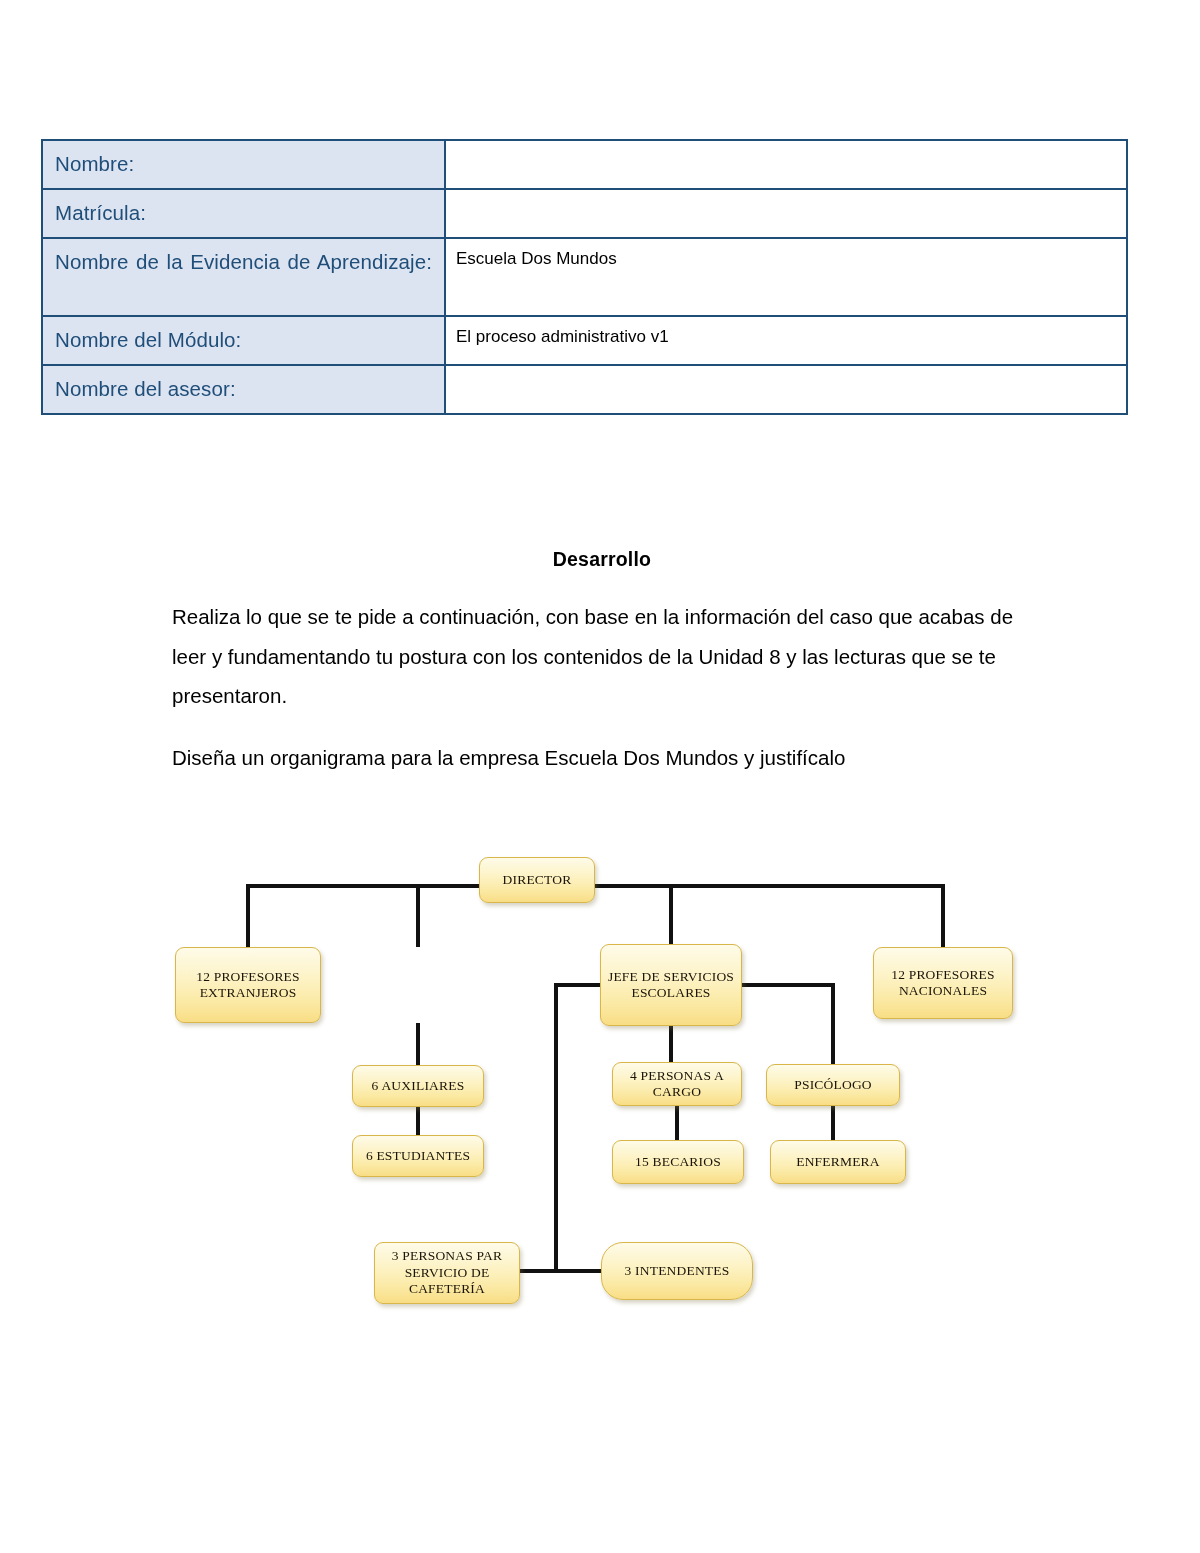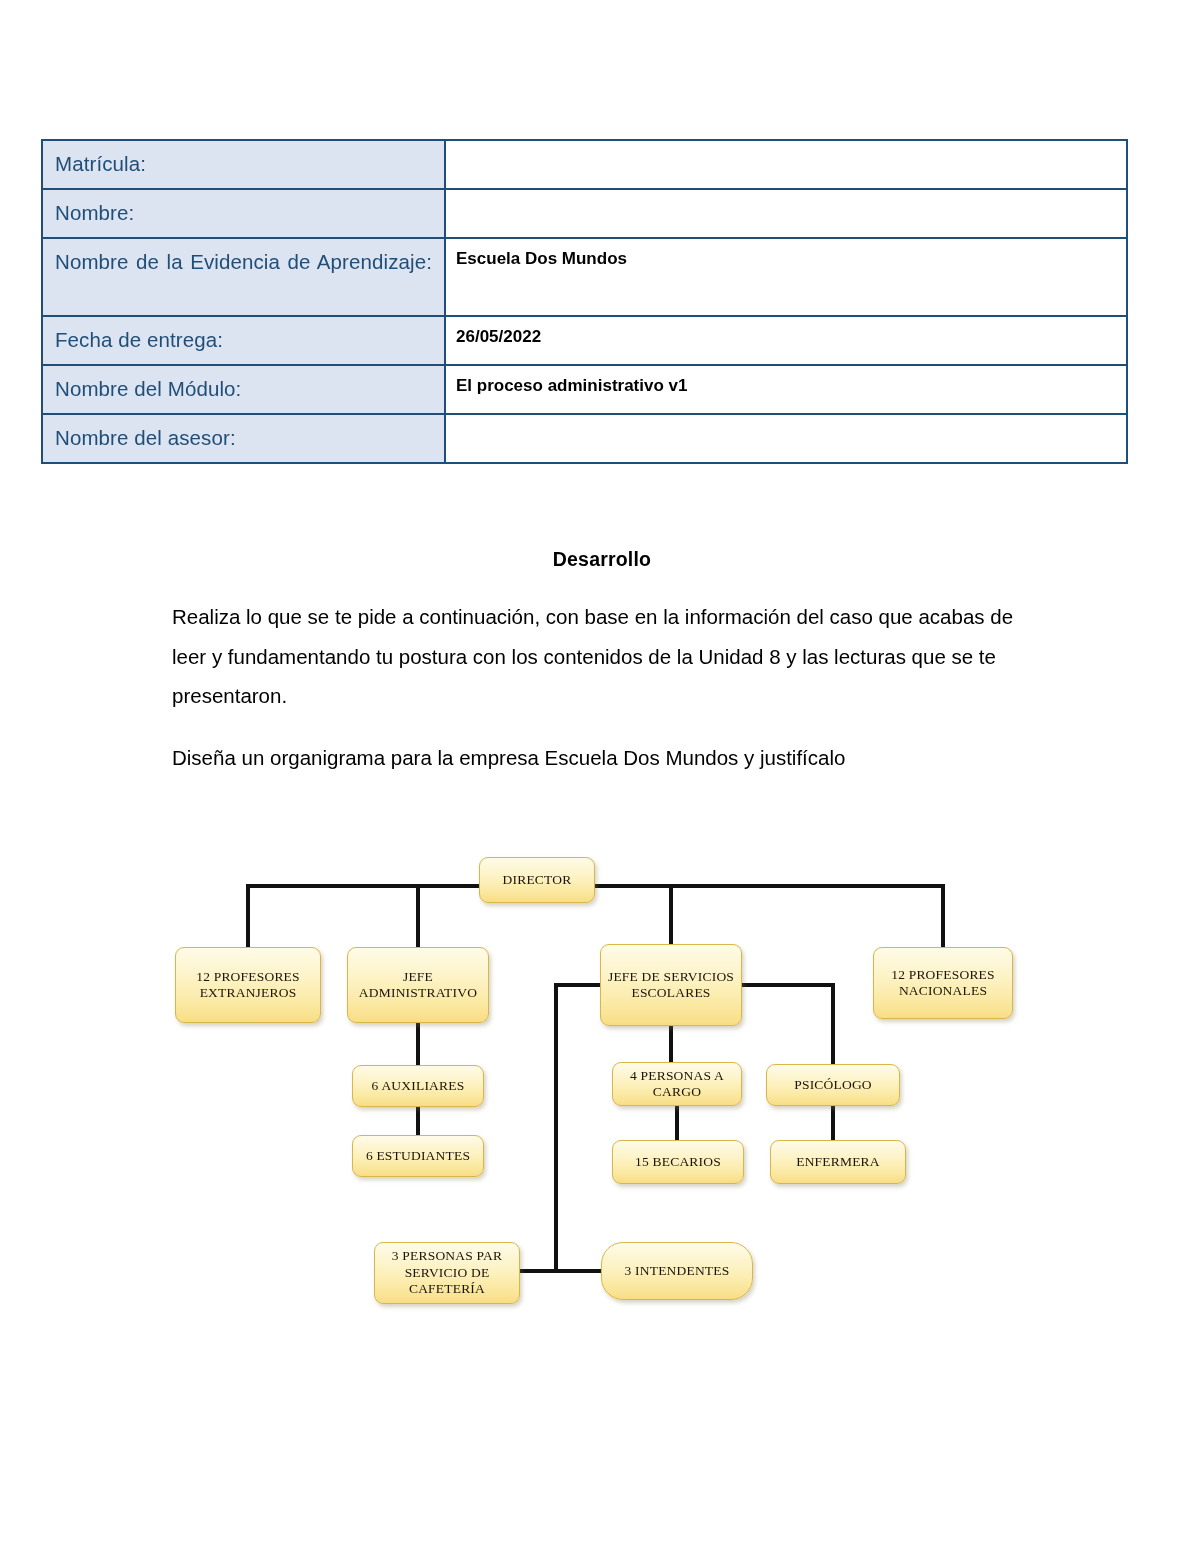--- a/index.html
+++ b/index.html
@@ -44,21 +44,21 @@
   }
   .label-cell.nojust {
     text-align: left;
     text-align-last: left;
     -moz-text-align-last: left;
   }
   .value-cell {
     background: #ffffff;
     padding: 9px 0 11px 10px !important;
     font-size: 17px;
-    font-weight: bold;
+    font-weight: normal;
     color: #000000;
     line-height: 1.3;
   }
   .row-tall .label-cell, .row-tall .value-cell { height: 56px; }
 
   
   .prose {
     position: absolute;
     left: 172px;
     top: 548px;
@@ -115,34 +115,30 @@
     padding: 2px 4px;
   }
   .node span { display: block; width: 100%; }
 </style>
 </head>
 <body>
 
 <table class="info-table">
   <tbody>
     <tr>
+      <td class="label-cell nojust">Nombre:</td>
+      <td class="value-cell"></td>
+    </tr>
+    <tr>
       <td class="label-cell nojust">Matrícula:</td>
-      <td class="value-cell"></td>
-    </tr>
-    <tr>
-      <td class="label-cell nojust">Nombre:</td>
       <td class="value-cell"></td>
     </tr>
     <tr class="row-tall">
       <td class="label-cell">Nombre de la Evidencia de Aprendizaje:</td>
       <td class="value-cell">Escuela Dos Mundos</td>
-    </tr>
-    <tr>
-      <td class="label-cell nojust">Fecha de entrega:</td>
-      <td class="value-cell">26/05/2022</td>
     </tr>
     <tr>
       <td class="label-cell nojust">Nombre del Módulo:</td>
       <td class="value-cell">El proceso administrativo v1</td>
     </tr>
     <tr>
       <td class="label-cell nojust">Nombre del asesor:</td>
       <td class="value-cell"></td>
     </tr>
   </tbody>
@@ -177,23 +173,20 @@
       <path d="M520 1271 L601 1271" transform="translate(0,-836)"></path>
     </g>
   </svg>
 
   <div class="node" style="left: 479px; top: 21px; width: 116px; height: 46px;">
       <span>DIRECTOR</span>
     </div>
   <div class="node" style="left: 175px; top: 111px; width: 146px; height: 76px;">
       <span>12 PROFESORES EXTRANJEROS</span>
     </div>
-  <div class="node" style="left: 347px; top: 111px; width: 142px; height: 76px;">
-      <span>JEFE ADMINISTRATIVO</span>
-    </div>
   <div class="node" style="left: 600px; top: 108px; width: 142px; height: 82px;">
       <span>JEFE DE SERVICIOS ESCOLARES</span>
     </div>
   <div class="node" style="left: 873px; top: 111px; width: 140px; height: 72px;">
       <span>12 PROFESORES NACIONALES</span>
     </div>
   <div class="node" style="left: 352px; top: 229px; width: 132px; height: 42px;">
       <span>6 AUXILIARES</span>
     </div>
   <div class="node" style="left: 352px; top: 299px; width: 132px; height: 42px;">

